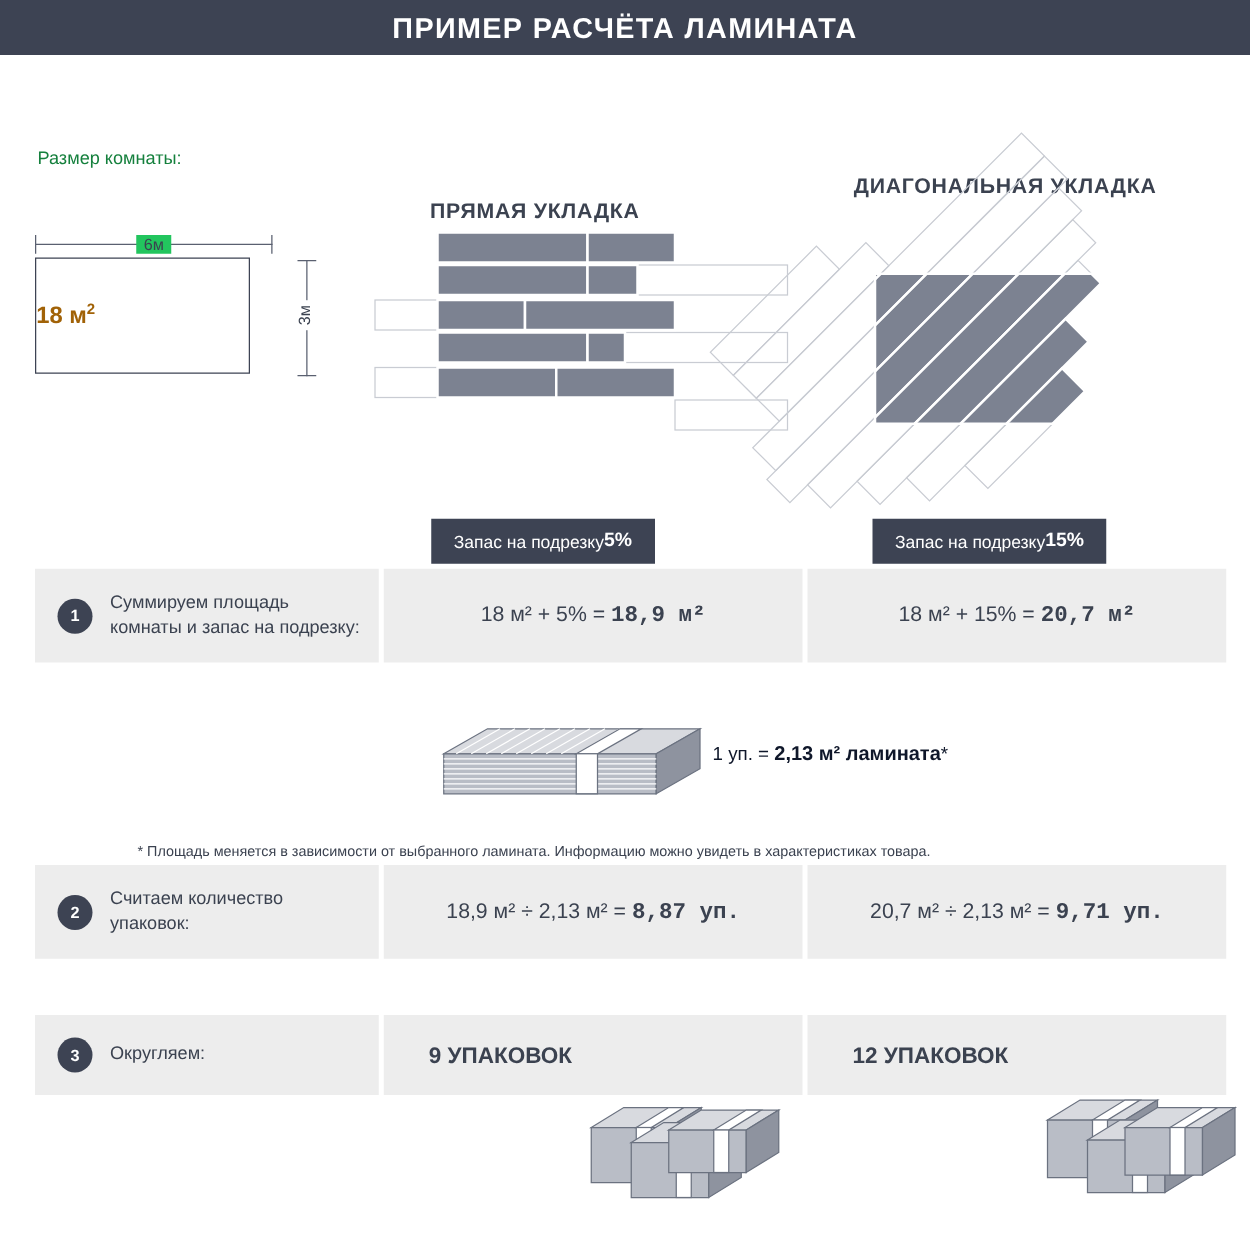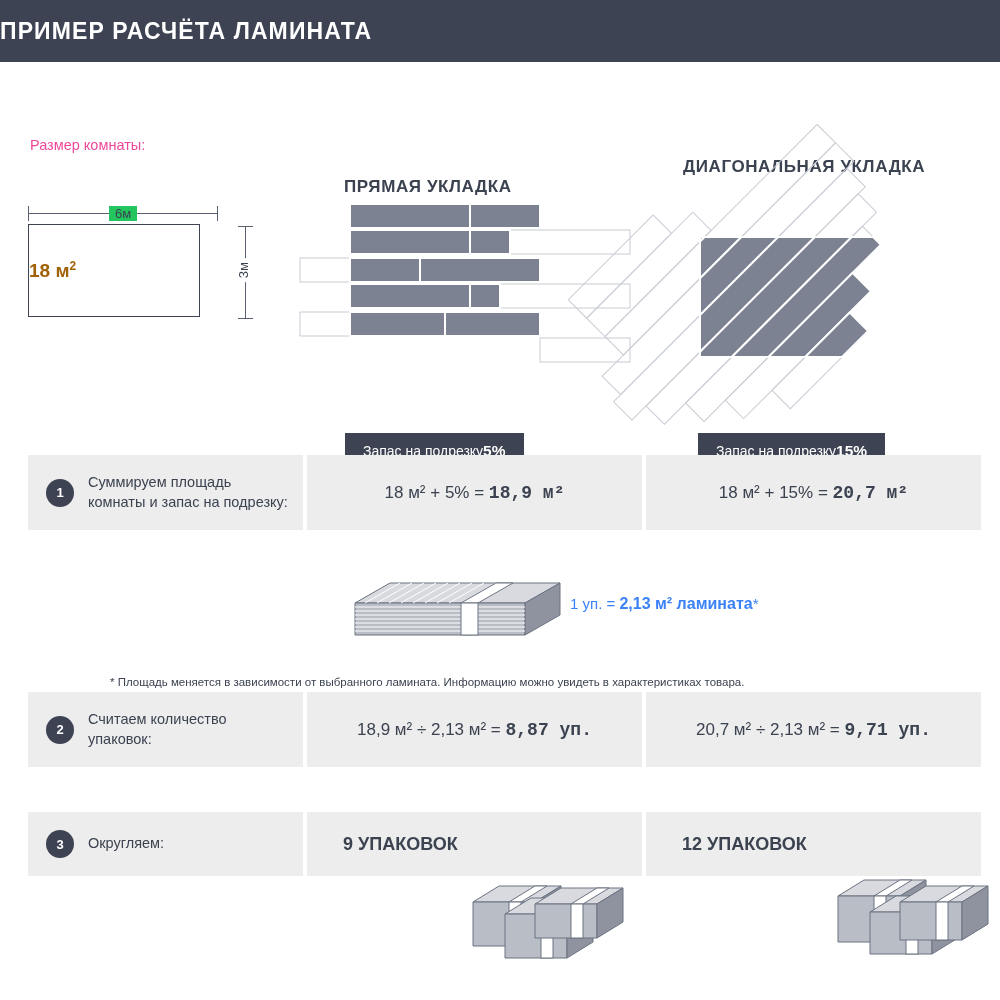--- a/index.html
+++ b/index.html
@@ -8,39 +8,39 @@
     width:1000px; height:1000px;
     background:#ffffff;
     font-family:"Liberation Sans", sans-serif;
     color:#3b4250;
     position:relative;
     overflow:hidden;
   }
 
   
   .header {
-    height:62px;
+    height:44px;
     background:#3d4353;
-    display:flex; align-items:center; 
+    display:flex; align-items:center; justify-content:center;
   }
   .header-title {
     color:#ffffff;
     font-size:23px;
     font-weight:bold;
     letter-spacing:1.1px;
   }
 
   
   .top {
     position:relative;
     height:370px;
   }
   .room-label {
     position:absolute; left:30px; top:75px;
-    font-size:14.5px; color:#ec4899;
+    font-size:14.5px; color:#15803d;
   }
   .room-box-wrap { position:absolute; left:28px; top:140px; }
   .dim-top {
     position:relative; width:190px; height:22px;
     display:flex; align-items:center; justify-content:center;
   }
   .dim-top .line {
     position:absolute; left:0; right:0; top:11px; height:1px; background:#5a6070;
   }
   .dim-top .cap-l, .dim-top .cap-r {
@@ -133,21 +133,21 @@
   .calc-text { color:#3b4250; }
   .calc-text b { font-weight:bold; }
   .calc-big { font-size:18px; font-weight:bold;font-family:Liberation Mono, monospace; }
 
   
   .packrow {
     position:absolute; left:0; top:565px; width:1000px; height:80px;
   }
   .pack-note {
     position:absolute; left:570px; top:30px;
-    font-size:15px; color:#3b82f6;
+    font-size:15px; color:#0f172a;
   }
   .pack-note b { font-size:16px; }
   .footnote {
     position:absolute; left:110px; top:676px;
     font-size:11.5px; color:#3b4250;
   }
 
   .rowbox2 { position:absolute; left:0; top:692px; width:1000px; }
   .rowbox3 { position:absolute; left:0; top:812px; width:1000px; }
 

